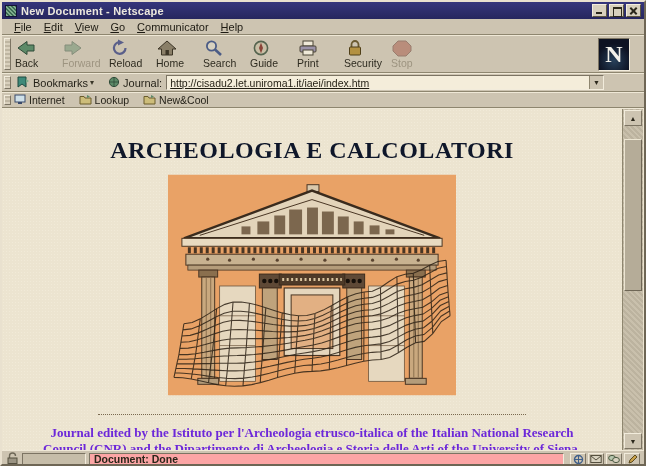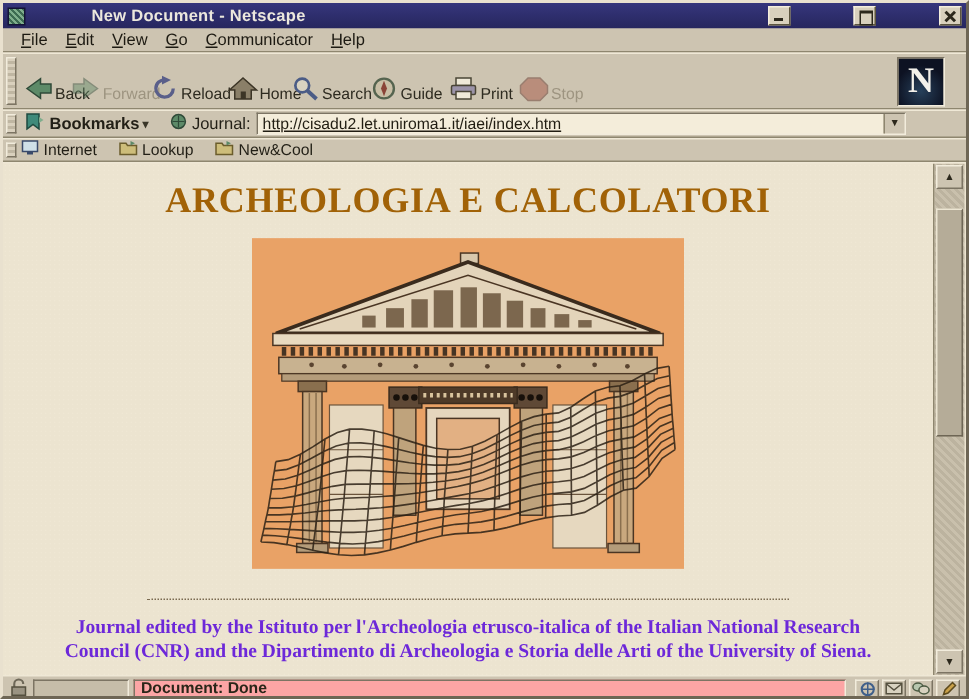--- a/index.html
+++ b/index.html
@@ -8,21 +8,21 @@
     width:646px;height:466px;position:relative;overflow:hidden;
     font-family:"Liberation Sans",sans-serif;
     background:#cdc4b1;
     border:2px solid;border-color:#e9e1cf #6e6655 #6e6655 #e9e1cf;
     outline:2px solid #9a927f;outline-offset:-0px;
   }
 
   
   .titlebar{
     height:17px;background:linear-gradient(#36367c,#26265e);
-    display:flex;align-items:center;padding:0 3px;color:#ece8dd;gap:40px;
+    display:flex;align-items:center;padding:0 3px;color:#ece8dd;
   }
   .titlebar .appicon{
     width:12px;height:12px;margin-right:4px;flex:0 0 auto;
     background:
       linear-gradient(45deg,#3d6b52 25%,#7fae8d 25% 50%,#3d6b52 50% 75%,#7fae8d 75%);
     background-size:4px 4px;border:1px solid #141436;
   }
   .titlebar .title{font-size:11px;font-weight:bold;letter-spacing:.2px;flex:1;white-space:nowrap;}
   .winbtn{
     width:15px;height:13px;margin-left:2px;background:#d8d0bd;
@@ -52,38 +52,38 @@
   }
   .gripper{
     width:7px;align-self:stretch;margin:2px 3px 2px 2px;flex:0 0 auto;
     border:1px solid;border-color:#f2ecdc #7c7463 #7c7463 #f2ecdc;
     background:repeating-linear-gradient(0deg,#d9d0bd 0 2px,#bfb6a2 2px 4px);
   }
 
   
   .toolbar{height:38px;}
   .tb-btn{
-    width:47px;height:34px;display:flex;flex-direction:row;align-items:flex-end;
+    width:47px;height:34px;display:flex;flex-direction:column;align-items:flex-start;
     justify-content:flex-end;padding-bottom:1px;background:transparent;border:1px solid transparent;
   }
   .tb-btn svg{display:block;margin-bottom:1px;}
   .tb-btn .tb-label{font-size:10.5px;color:#2e2b20;line-height:11px;}
   .tb-btn.disabled .tb-label{color:#9d9480;}
   .tb-btn.disabled svg{opacity:.45;}
   .throbber{
     position:absolute;right:14px;top:2px;width:32px;height:33px;
     background:radial-gradient(circle at 50% 70%,#27405a 0%,#0d1222 65%);
     border:1px solid;border-color:#7c7463 #f2ecdc #f2ecdc #7c7463;
     color:#f3f1ea;font-family:"Liberation Serif",serif;font-size:24px;font-weight:bold;
     display:flex;align-items:center;justify-content:center;
   }
 
   
   .locationbar{height:19px;font-size:11px;color:#221f16;}
-  .bookmarks{display:flex;align-items:center;padding:0 6px 0 2px;font-weight:bold;}
+  .bookmarks{display:flex;align-items:center;padding:0 6px 0 2px;font-weight:normal;}
   .bookmarks svg{margin-right:3px;}
   .qf-arrow{font-size:8px;margin-left:2px;color:#3a3628;}
   .loc-label{display:flex;align-items:center;margin:0 4px 0 8px;}
   .loc-label svg{margin-right:3px;}
   .url-wrap{flex:1;display:flex;align-items:stretch;height:15px;margin-right:40px;
     border:1px solid;border-color:#7c7463 #f2ecdc #f2ecdc #7c7463;background:#f4edda;}
   .url-input{
     flex:1;border:0;background:transparent;font-family:"Liberation Sans",sans-serif;
     font-size:10.5px;color:#211d12;padding:0 3px;outline:none;text-decoration:underline;
   }
@@ -101,21 +101,21 @@
     border-top:1px solid #efe8d6;overflow:hidden;
   }
   .content::before{
     content:"";position:absolute;inset:0;pointer-events:none;opacity:.5;
     background-image:radial-gradient(#f6f0e0 0.5px,transparent 0.6px);
     background-size:3px 3px;
   }
   .page-inner{position:relative;height:100%;padding:8px 26px 0 4px;text-align:center;}
   .page-title{
     font-family:"Liberation Serif",serif;font-weight:bold;font-size:24px;
-    letter-spacing:.5px;color:#a16207;margin:4px 0 10px 0;
+    letter-spacing:.5px;color:#0f172a;margin:20px 0 10px 0;
   }
   .hero{display:inline-block;line-height:0;}
   .page-hr{
     border:0;border-top:1px dotted #7a6a50;width:70%;margin:14px auto 10px auto;
   }
   .journal{
     font-family:"Liberation Serif",serif;font-weight:bold;font-size:13px;
     color:#6d28d9;line-height:16px;
   }
 
@@ -239,20 +239,29 @@
       <span>
         <svg width="22" height="18" viewBox="0 0 22 18">
             <rect x="6" y="2" width="10" height="5" fill="#efe9d8" stroke="#4a4536" stroke-width="1"></rect>
             <rect x="3" y="7" width="16" height="6" rx="1" fill="#9b93a8" stroke="#4a4536" stroke-width="1"></rect>
             <rect x="6" y="11" width="10" height="5" fill="#efe9d8" stroke="#4a4536" stroke-width="1"></rect>
           </svg>
       </span>
       <span class="tb-label">Print</span>
     </div>
 
+    <div class="tb-btn">
+      <span>
+        <svg width="22" height="18" viewBox="0 0 22 18">
+            <path d="M7.5,8 L7.5,5.5 A3.5,3.5 0 0 1 14.5,5.5 L14.5,8" fill="none" stroke="#6b5a30" stroke-width="1.8"></path>
+            <rect x="5.5" y="8" width="11" height="8" rx="1" fill="#b39142" stroke="#4f3f18" stroke-width="1"></rect>
+          </svg>
+      </span>
+      <span class="tb-label">Security</span>
+    </div>
 
     <div class="tb-btn disabled">
       <span>
         <svg width="22" height="18" viewBox="0 0 22 18">
             <polygon points="7,2 15,2 20,7 20,12 15,17 7,17 2,12 2,7" fill="#a14b3c" stroke="#5c2a20" stroke-width="1"></polygon>
           </svg>
       </span>
       <span class="tb-label">Stop</span>
     </div>
 

